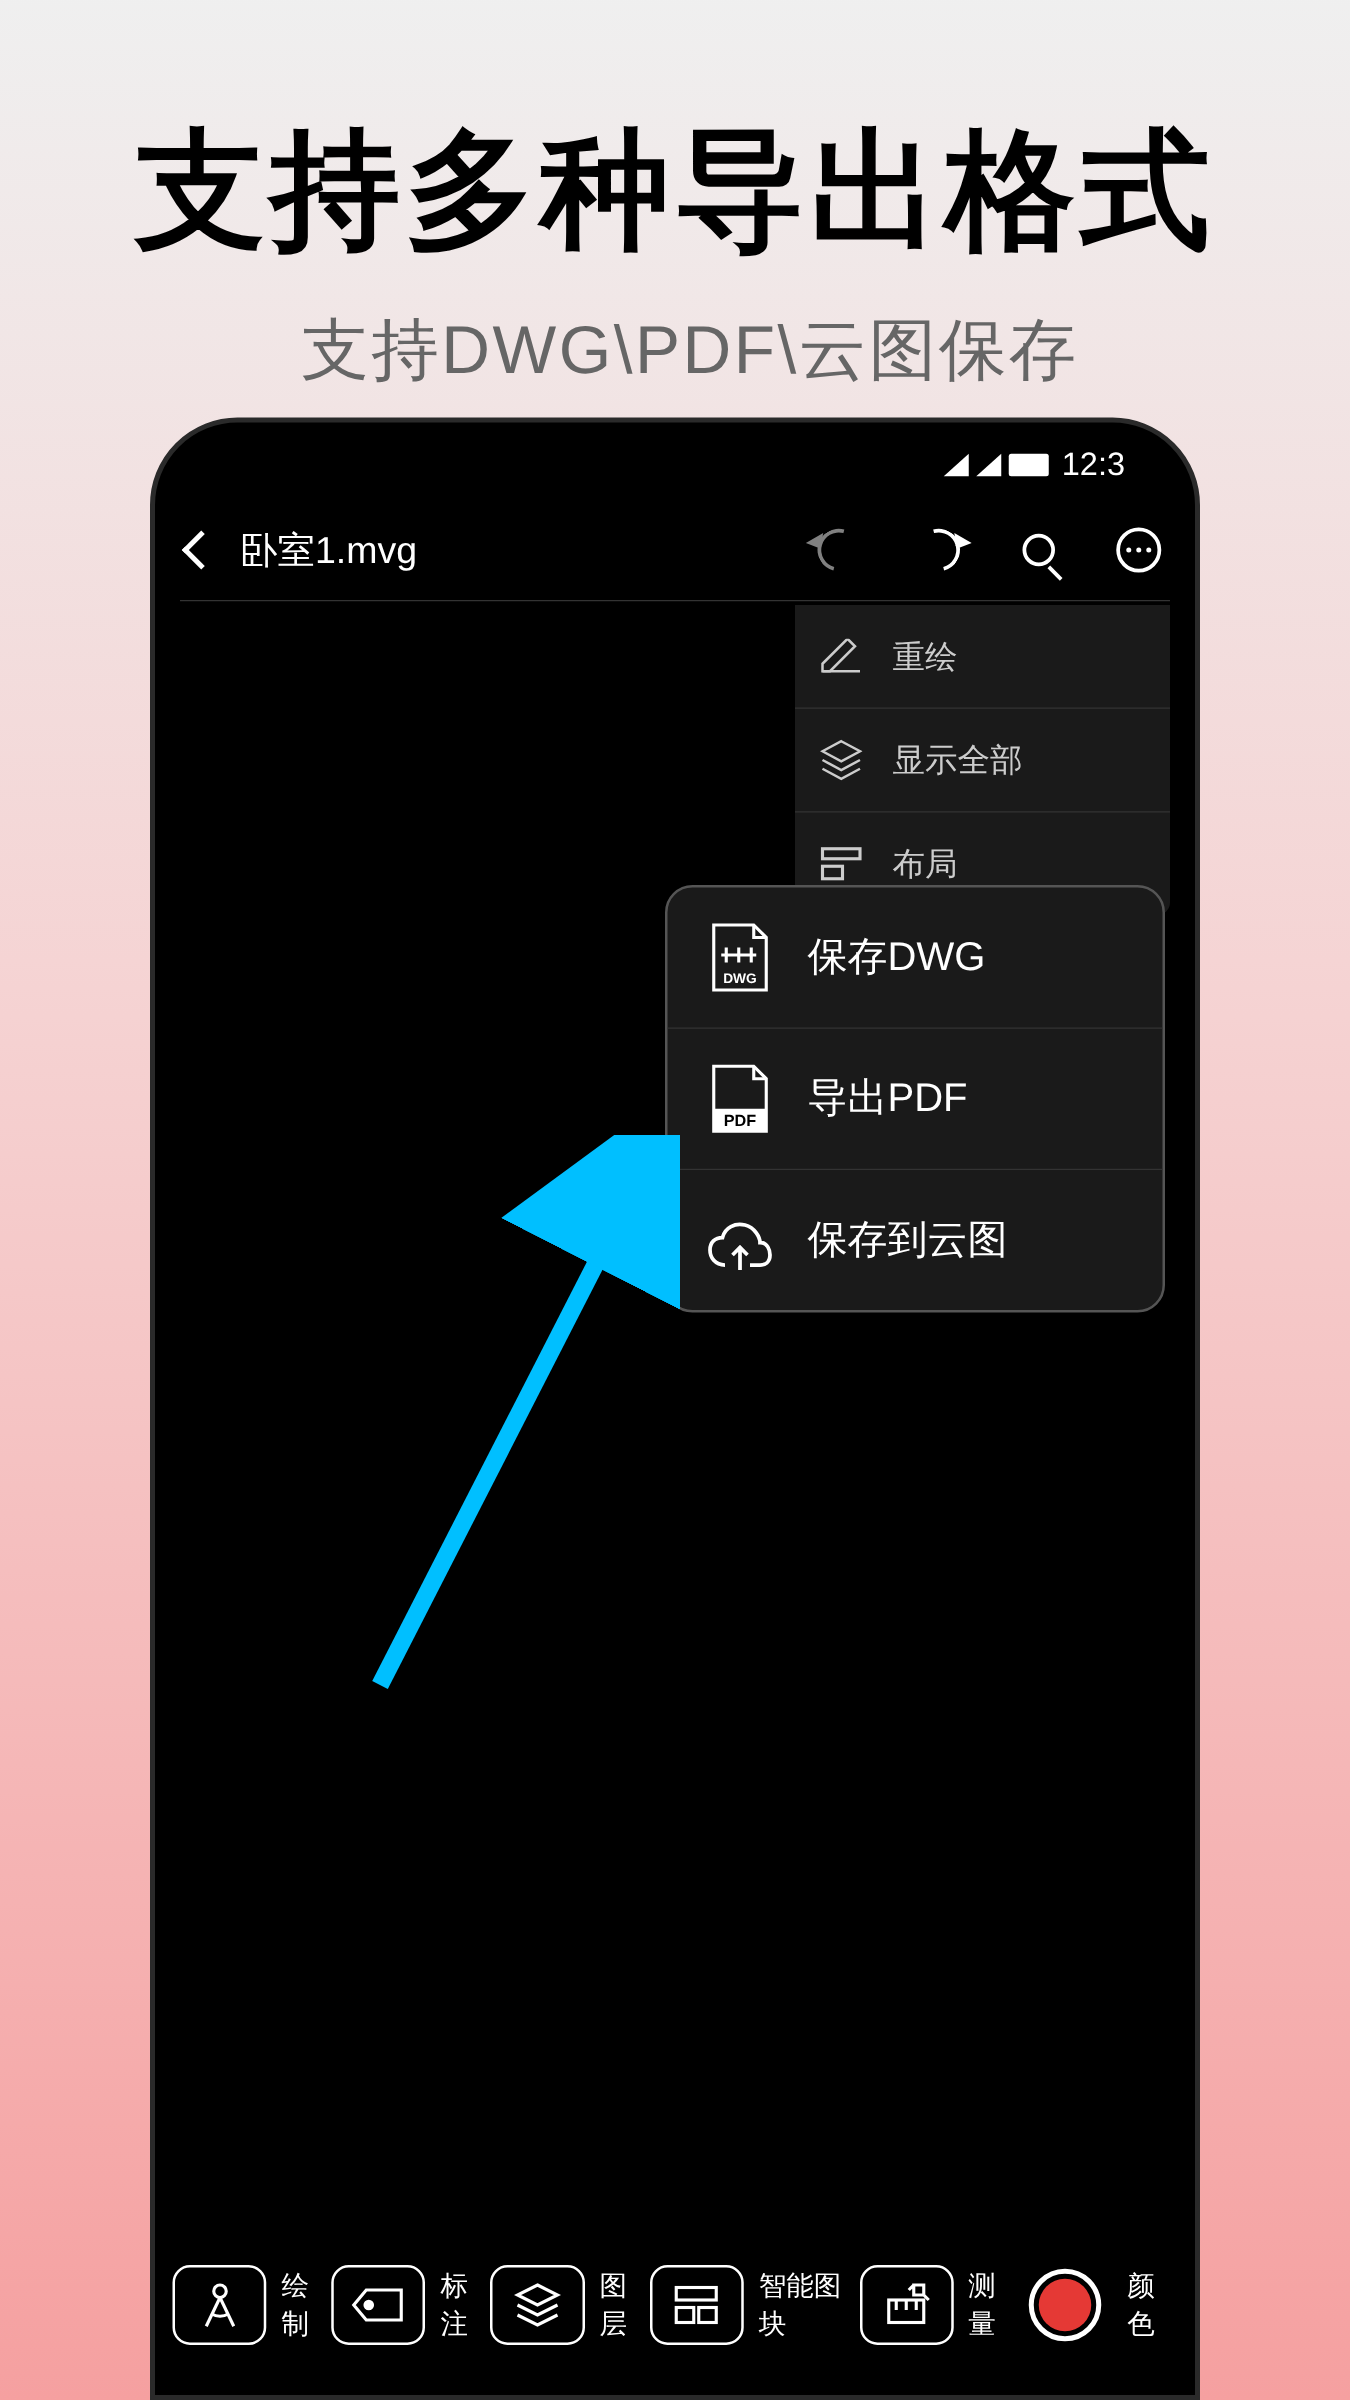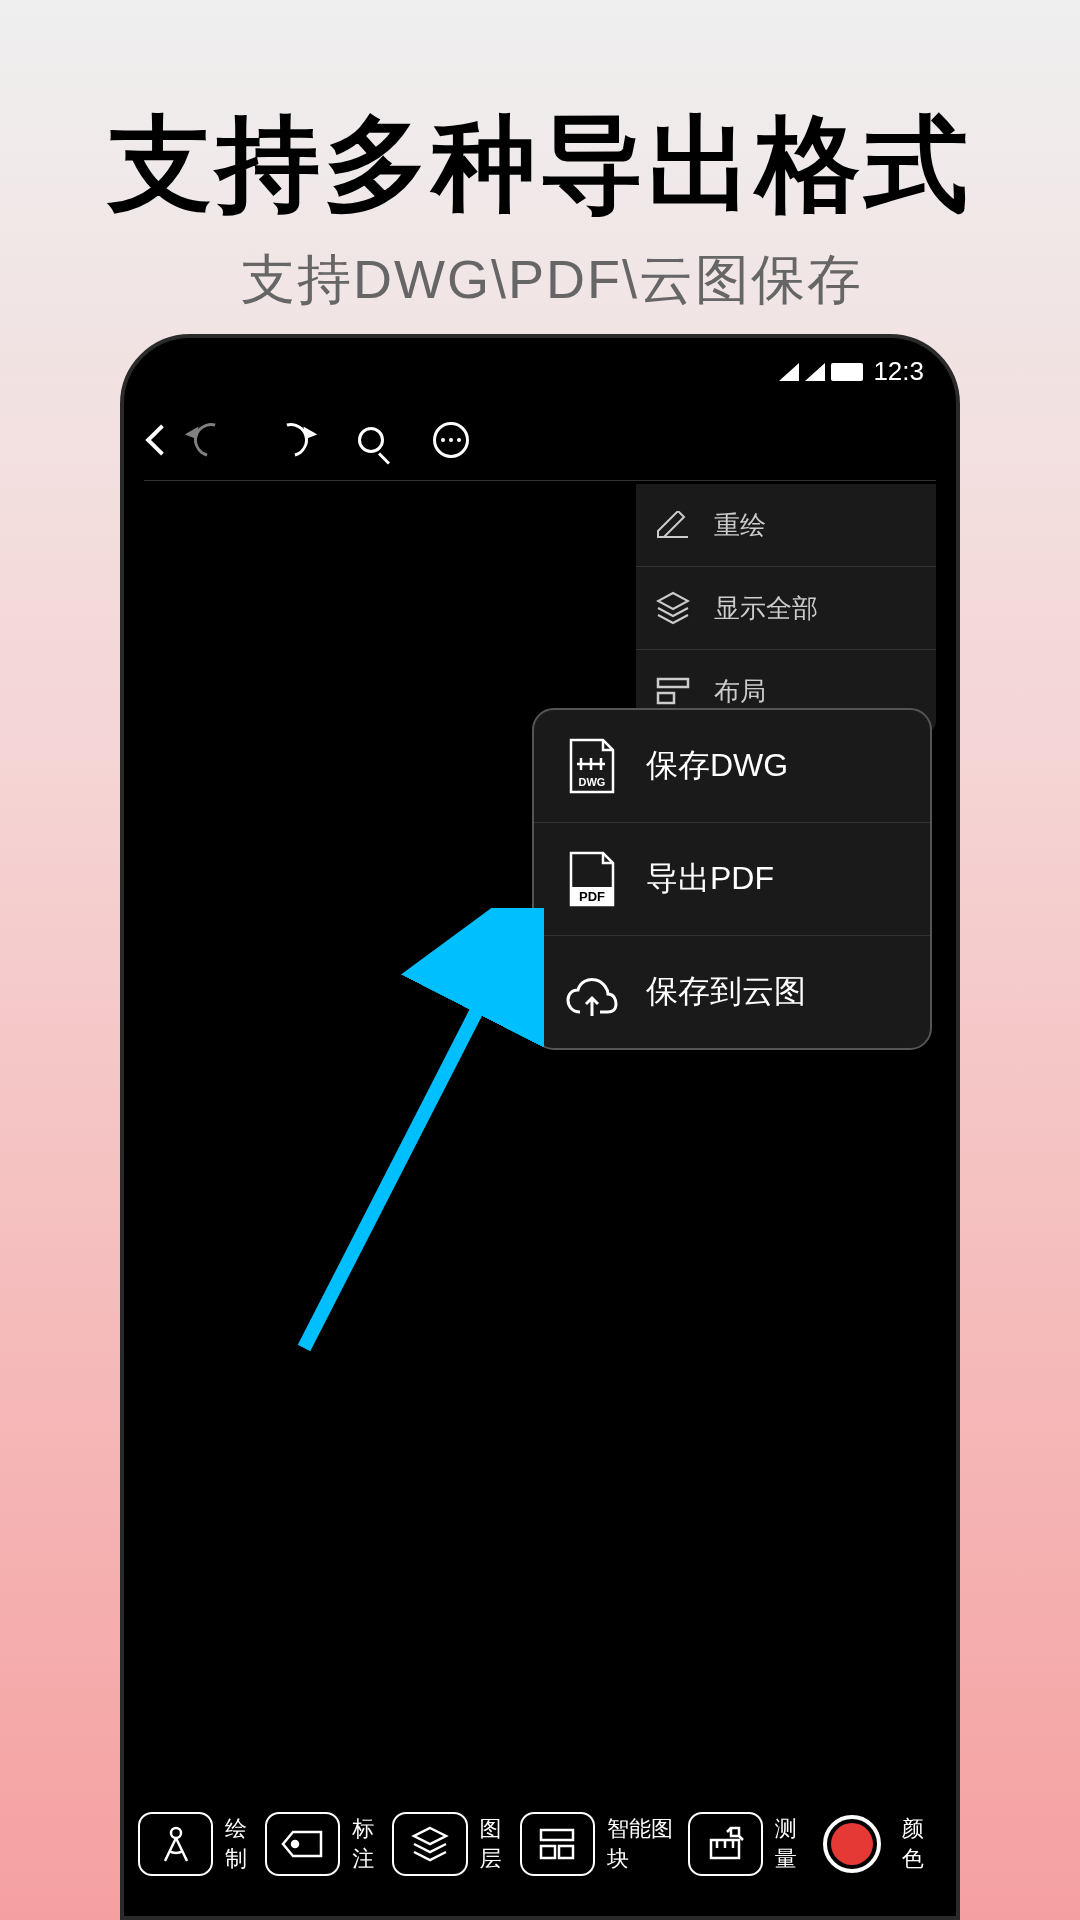--- a/index.html
+++ b/index.html
@@ -16,21 +16,21 @@
       background: linear-gradient(180deg, #e8e8e8 0%, #f5d4d4 40%, #f5a0a0 100%);
     }
     .bg-overlay {
       position: absolute;
       inset: 0;
       background: linear-gradient(180deg, rgba(240,240,240,0.9) 0%, rgba(245,212,212,0.85) 40%, rgba(245,160,160,0.85) 100%);
       z-index: 0;
     }
     .headline {
       position: absolute;
-      top: 96px;
+      top: 84px;
       left: 0;
       right: 0;
       text-align: center;
       font-size: 104px;
       font-weight: 700;
       color: #000;
       letter-spacing: 4px;
       z-index: 1;
     }
     .subheadline {
@@ -54,21 +54,21 @@
       height: 1586px;
       background: #000;
       border-radius: 70px 70px 0 0;
       border: 4px solid #2a2a2a;
       z-index: 2;
       overflow: hidden;
     }
     .status-bar {
       position: absolute;
       top: 18px;
-      right: 32px;
+      right: 56px;
       display: flex;
       align-items: center;
       gap: 10px;
       color: #fff;
       font-size: 26px;
     }
     .status-icons {
       display: flex;
       gap: 6px;
       align-items: center;
@@ -323,20 +323,21 @@
     <div class="status-icons">
       <div class="signal-tri"></div>
       <div class="signal-tri"></div>
       <div class="battery"></div>
     </div>
     <span class="status-time">12:3</span>
   </div>
 
   <div class="app-header">
     <div class="back-chevron"></div>
+    <div class="file-title">卧室1.mvg</div>
     <div class="header-actions">
       <div class="icon-btn undo-dim">
         <div class="undo-arc"></div>
       </div>
       <div class="icon-btn">
         <div class="redo-arc"></div>
       </div>
       <div class="icon-btn">
         <div class="search-glass"></div>
       </div>

